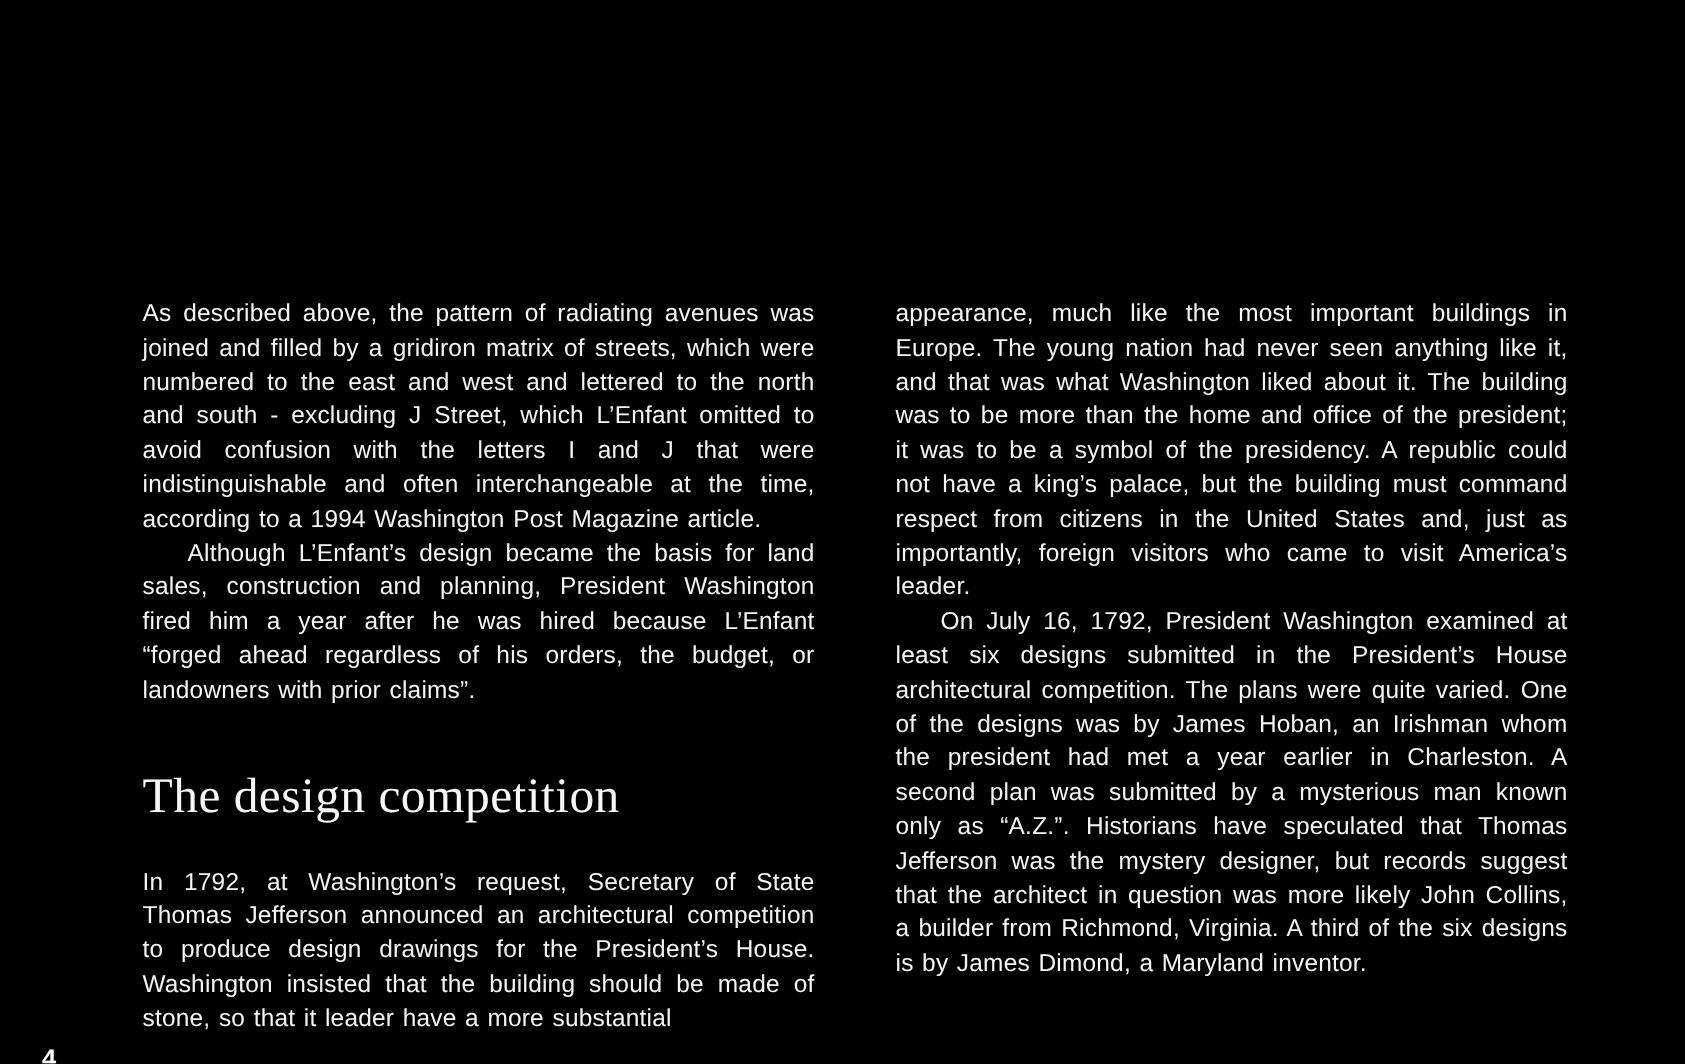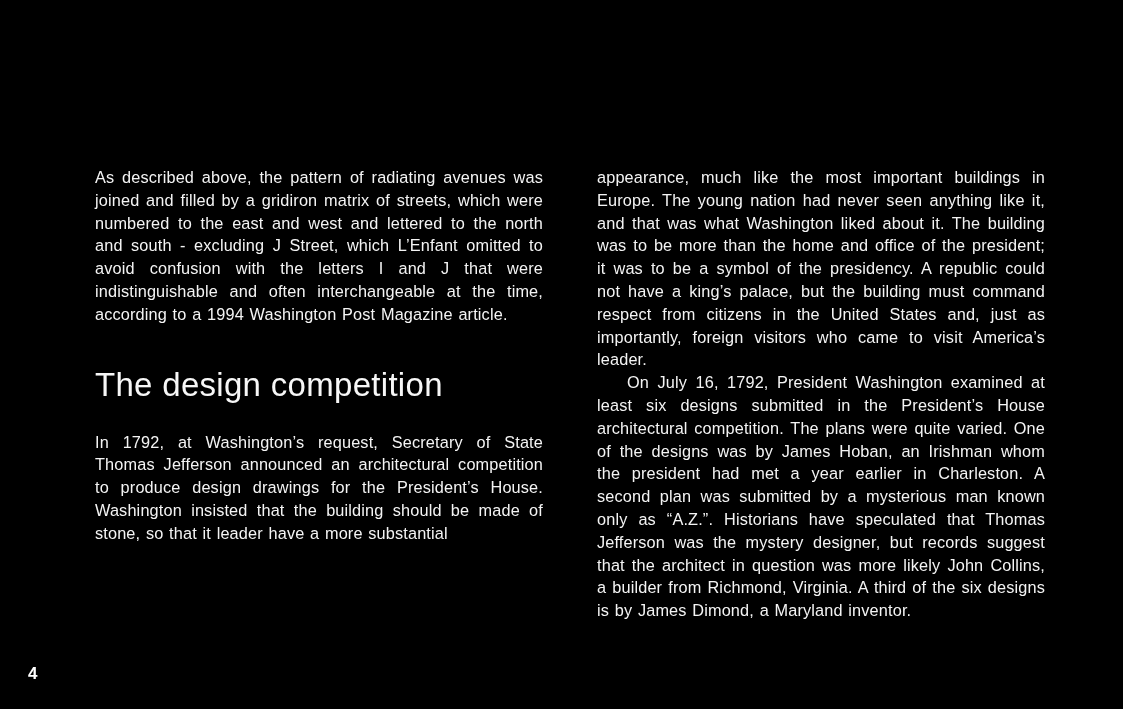--- a/index.html
+++ b/index.html
@@ -11,20 +11,21 @@
     height: 709px;
     background: #000000;
     overflow: hidden;
     position: relative;
     font-family: "Liberation Sans", sans-serif;
   }
   .page {
     position: absolute;
     inset: 0;
     background: #000000;
+    margin-top: 32px;
   }
   .columns {
     position: absolute;
     top: 166px;
     left: 95px;
     width: 950px;
     display: flex;
     gap: 54px;
   }
   .col {
@@ -43,38 +44,40 @@
   .col p.indent {
     text-indent: 30px;
   }
   .col h1 {
     margin: 39px 0 26px 0;
     color: #f7f7f7;
     font-size: 33px;
     font-weight: 400;
     letter-spacing: 0.3px;
     line-height: 40px;
+    font-family: Liberation Serif, serif;
   }
   .page-number {
     position: absolute;
     left: 28px;
     top: 664px;
     color: #ffffff;
     font-size: 17px;
     font-weight: 700;
     line-height: 20px;
   }
 </style>
 </head>
 <body>
 
 <div class="page">
   <div class="columns">
     <div class="col">
       <p>As described above, the pattern of radiating avenues was joined and filled by a gridiron matrix of streets, which were numbered to the east and west and lettered to the north and south - excluding J Street, which L’Enfant omitted to avoid confusion with the letters I and J that were indistinguishable and often interchangeable at the time, according to a 1994 Washington Post Magazine article.</p>
+      <p class="indent">Although L’Enfant’s design became the basis for land sales, construction and planning, President Washington fired him a year after he was hired because L’Enfant “forged ahead regardless of his orders, the budget, or landowners with prior claims”.</p>
       <h1>The design competition</h1>
       <p>In 1792, at Washington’s request, Secretary of State Thomas Jefferson announced an architectural competition to produce design drawings for the President’s House. Washington insisted that the building should be made of stone, so that it leader have a more substantial</p>
     </div>
     <div class="col">
       <p>appearance, much like the most important buildings in Europe. The young nation had never seen anything like it, and that was what Washington liked about it. The building was to be more than the home and office of the president; it was to be a symbol of the presidency.  A republic could not have a king’s palace, but the building must command respect from citizens in the United States and, just as importantly, foreign visitors who came to visit America’s leader.</p>
       <p class="indent">On July 16, 1792, President Washington examined at least six designs submitted in the President’s House architectural competition. The plans were quite varied. One of the designs was by James Hoban, an Irishman whom the president had met a year earlier in Charleston. A second plan was submitted by a mysterious man known only as “A.Z.”. Historians have speculated that Thomas Jefferson was the mystery designer, but records suggest that the architect in question was more likely John Collins, a builder from Richmond, Virginia. A third of the six designs is by James Dimond, a Maryland inventor.</p>
     </div>
   </div>
   <div class="page-number">4</div>
 </div>

